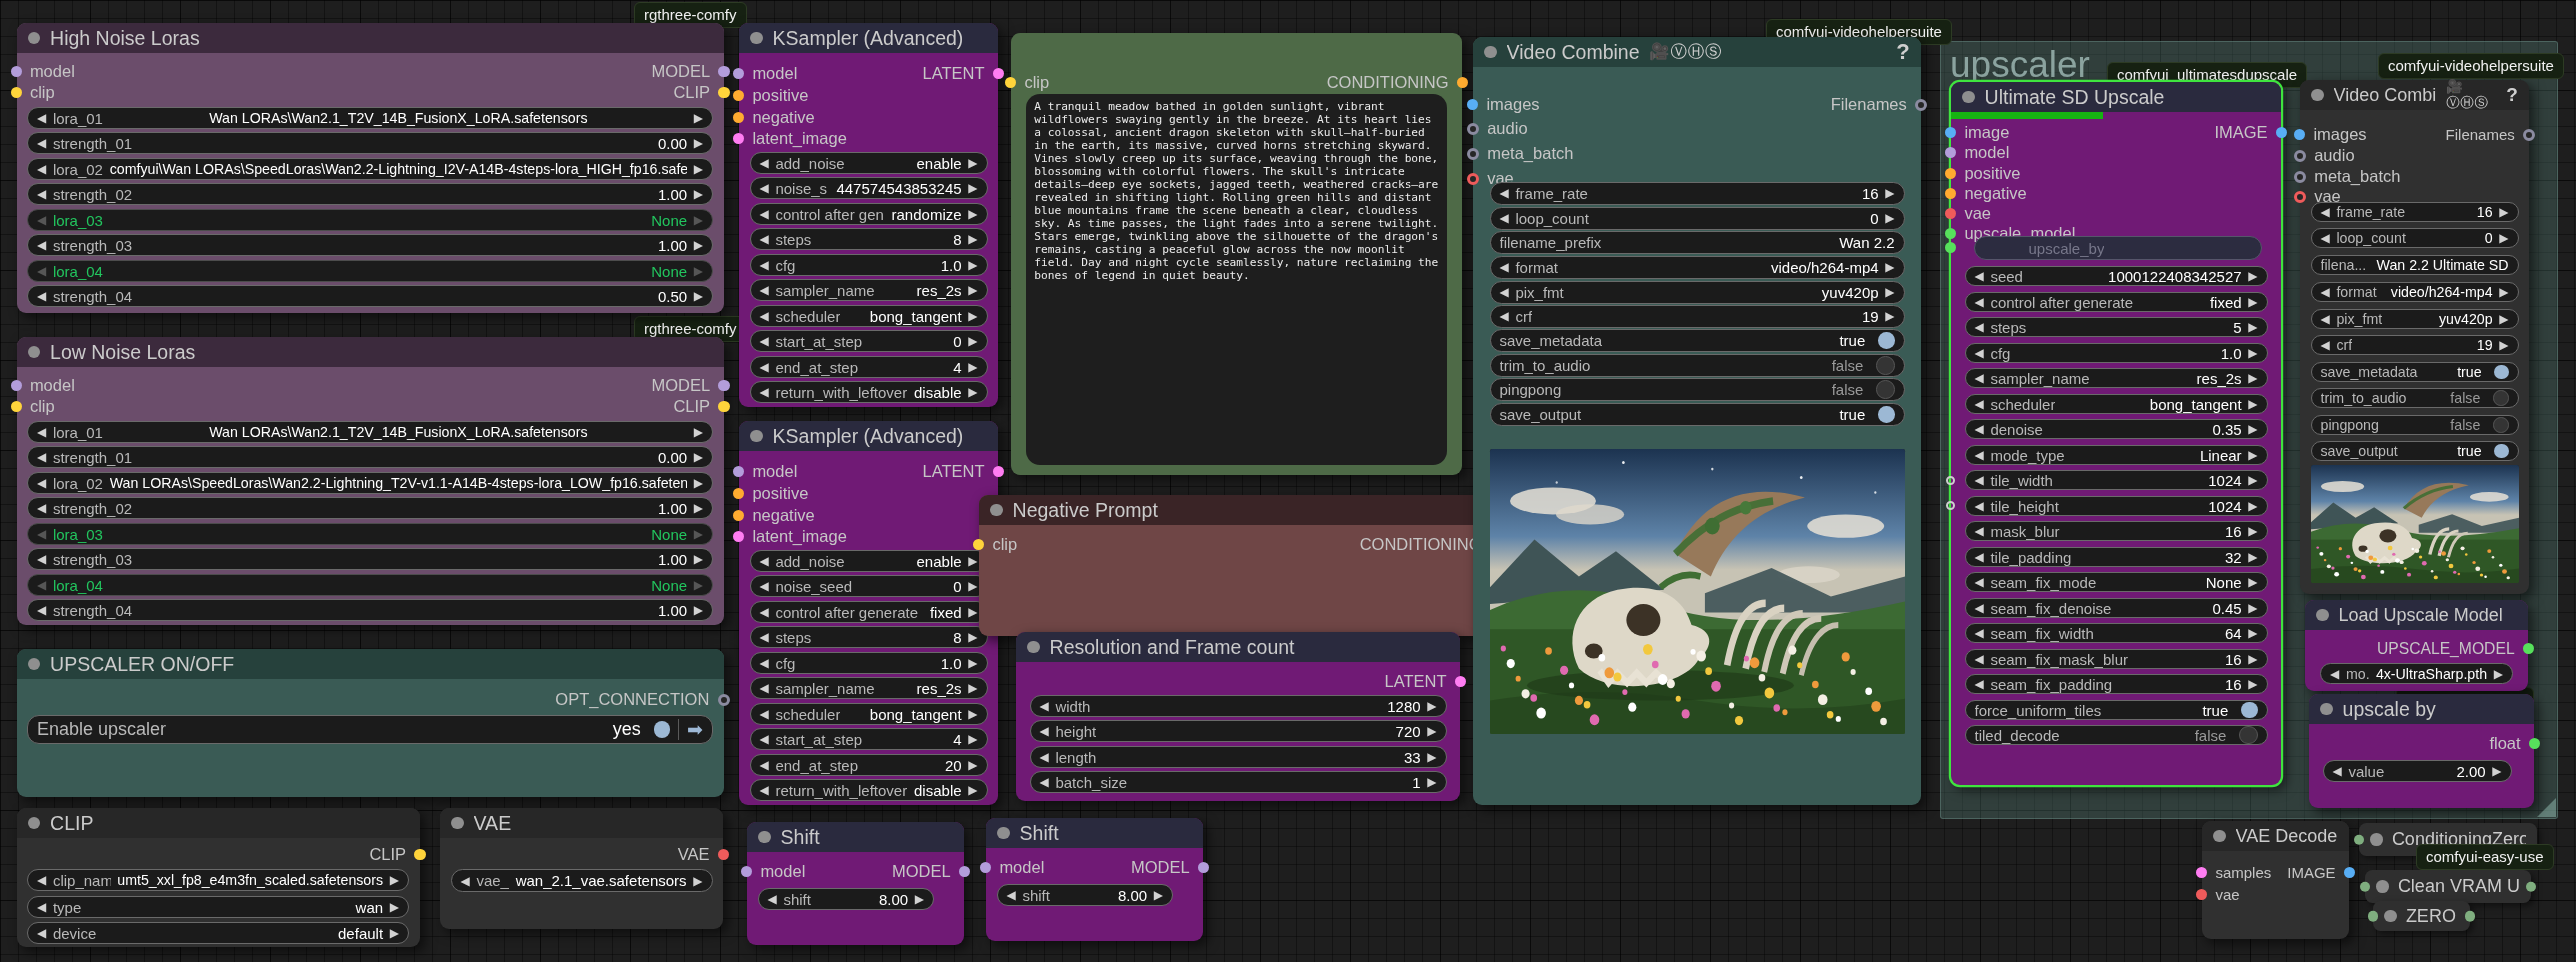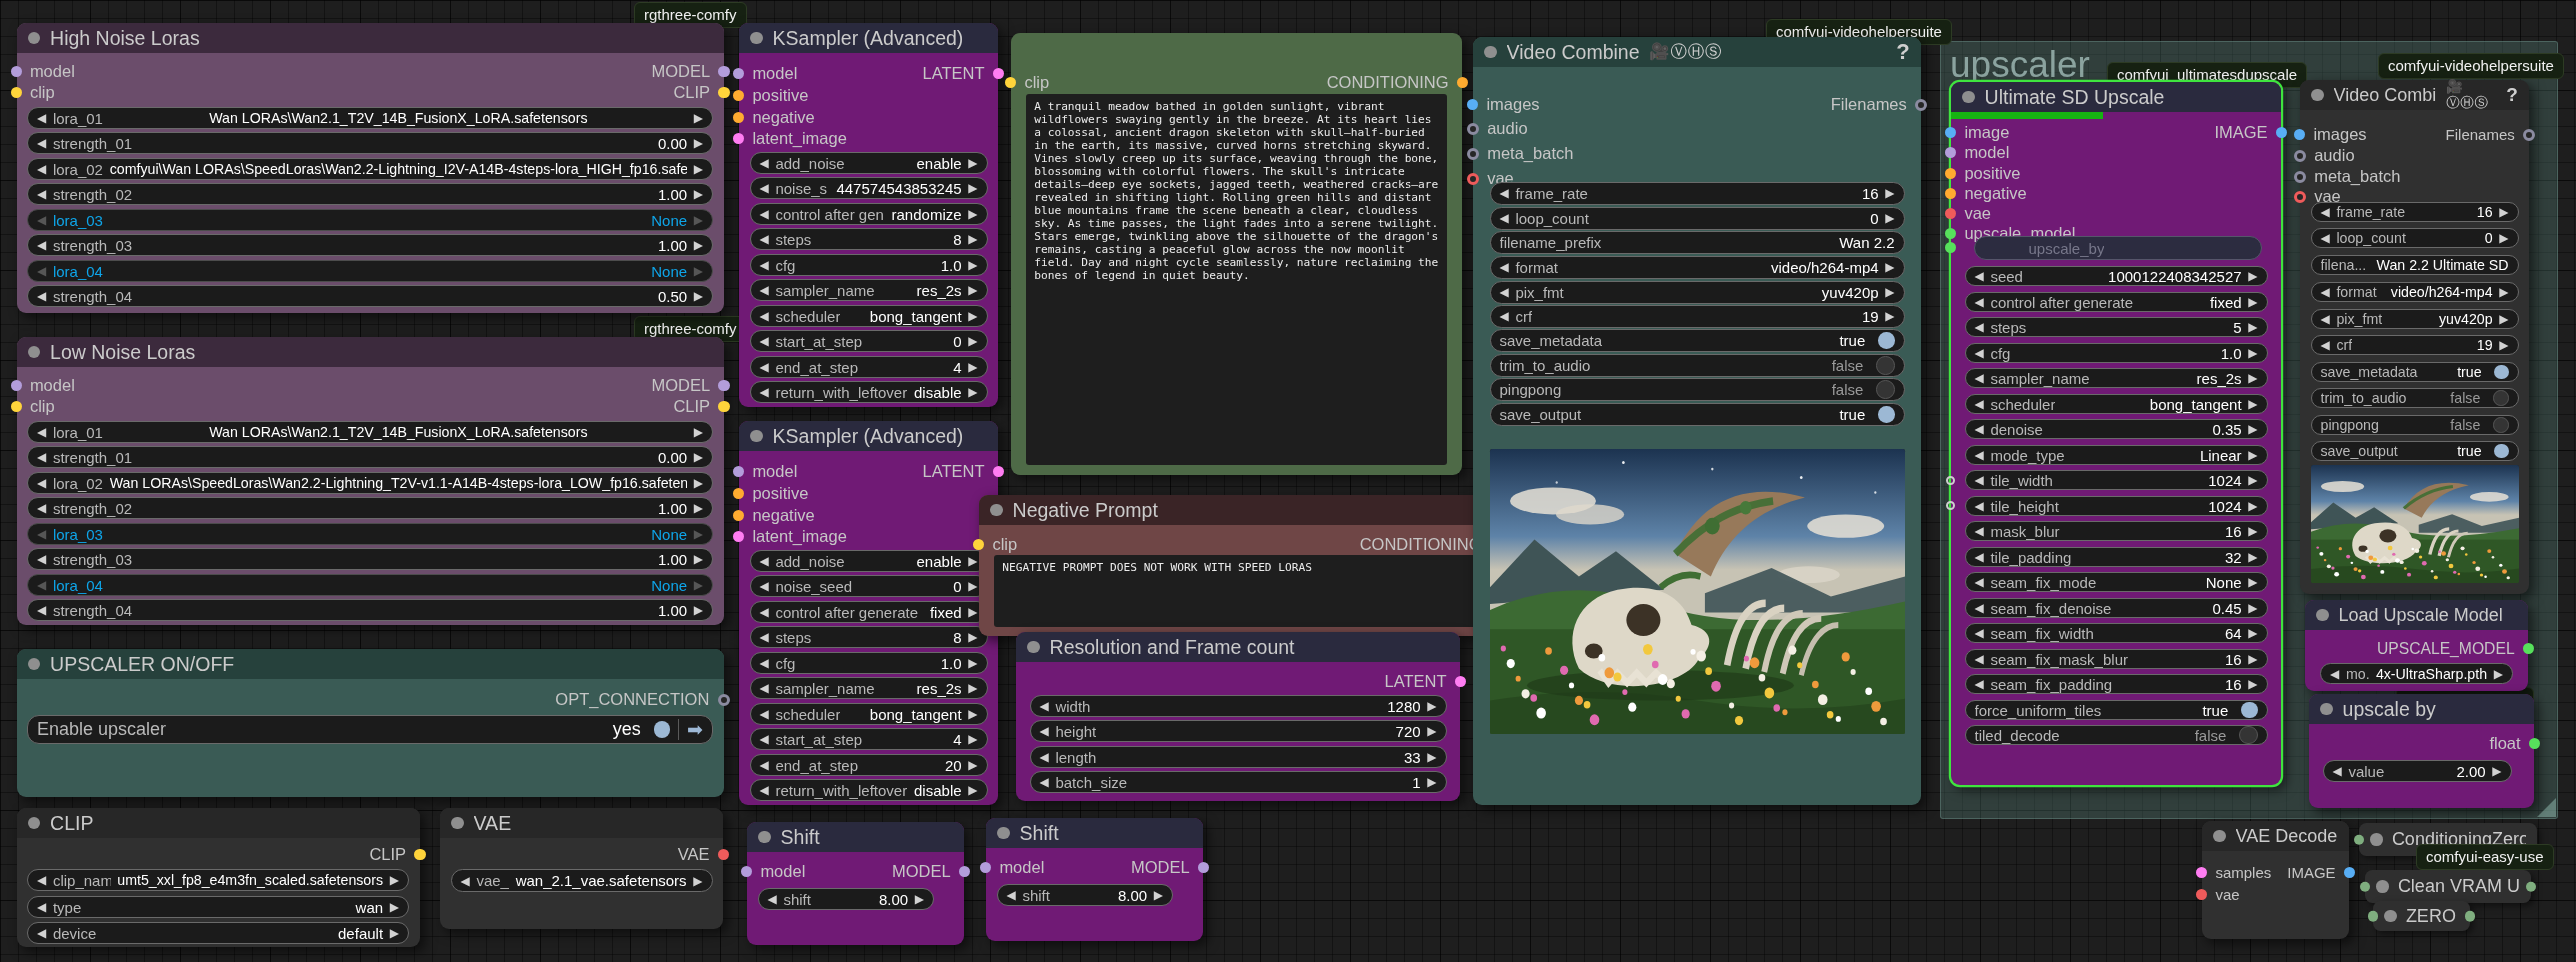--- a/index.html
+++ b/index.html
@@ -34,31 +34,31 @@
   .dot.ring{background:#262626;border:3px solid #8b8ba0;width:12px;height:12px}
   .dot.ringr{background:#262626;border:3px solid #ef5b5b;width:12px;height:12px}
   .sl{font-size:16.5px;color:#c6c6c6;white-space:nowrap}
   .w{position:absolute;left:10.5px;right:10.5px;height:22px;background:#1b1b1b;border:0.7px solid #6a6a6a;border-radius:12px;display:flex;align-items:center;padding:0 9px;box-sizing:border-box;font-size:15px;white-space:nowrap;gap:6.7px;overflow:hidden}
   .w .lbl{color:#b9b9b9;flex-shrink:1;min-width:0;overflow:hidden}
   .w .val{margin-left:auto;color:#fff}
   .w .cval{flex:1;text-align:center;color:#fff;overflow:hidden;font-size:14.2px}
   .w.nav::before{content:"◀";color:#d2d2d2;font-size:12px;flex:none}
   .w.nav::after{content:"▶";color:#d2d2d2;font-size:12px;flex:none}
   .w.dim{border-color:#4c4c4c}
-  .w.dim .lbl,.w.dim .val,.w.dim .cval{color:#0ea5e9}
+  .w.dim .lbl,.w.dim .val,.w.dim .cval{color:#22c55e}
   .w.dim::before,.w.dim::after{color:#565656}
   .w.conv{background:#2c2c40;border-color:#55556a;justify-content:flex-start;padding-left:54px}
   .w.conv .lbl{color:#77778a}
   .tg{width:16.5px;height:16.5px;border-radius:50%;flex:none;margin-left:6px}
   .tg.on{background:#9cb8d4}
   .tg.off{background:#343434;border:0.7px solid #565656}
   .vdiv{width:0.7px;align-self:stretch;background:#5a5a5a;margin:3px 1.5px;flex:none}
   .goarr{color:#9db8d6;font-size:19px;flex:none}
   .badge{position:absolute;background:#162112;border:0.7px solid #2d3b24;color:#f1f1f1;font-size:15px;line-height:1;padding:3.7px 9px 5.2px;border-radius:6px;white-space:nowrap;z-index:2}
-  .ta{position:absolute;background:#1e1e1e;border-radius:3px;color:#ececec;font-family:"DejaVu Sans Mono",monospace;font-size:11.2px;line-height:13px;padding:6px 8.2px;box-sizing:border-box;white-space:pre-wrap;word-break:break-word;overflow:hidden}
+  .ta{position:absolute;background:#1e1e1e;border-radius:14px;color:#ececec;font-family:"DejaVu Sans Mono",monospace;font-size:11.2px;line-height:13px;padding:6px 8.2px;box-sizing:border-box;white-space:pre-wrap;word-break:break-word;overflow:hidden}
   .group{position:absolute;background:rgba(97,141,133,.30);border:0.7px solid rgba(130,170,160,.35);border-radius:3px;z-index:1}
   .gt{position:absolute;top:1.5px;left:9px;font-size:37px;color:#8ba39f;white-space:nowrap}
   .rsz{position:absolute;right:1.5px;bottom:1.5px;width:0;height:0;border-left:19.5px solid transparent;border-bottom:19.5px solid rgba(140,180,170,.55)}
   .pbar{position:absolute;left:0;top:30px;height:6.7px;background:#16b312;width:46%;z-index:1}
   .thumb{position:absolute;border-radius:2.2px;overflow:hidden;background:#222}
   .thumb svg{display:block;width:100%;height:100%}
   .collapsed{position:absolute;background:#2f2f2f;border-radius:7.5px;display:flex;align-items:center;gap:9px;padding:0 11.2px;box-shadow:3px 3px 7.5px rgba(0,0,0,.5);z-index:3;box-sizing:border-box;overflow:visible}
   .cnub{position:absolute;width:10.5px;height:10.5px;border-radius:50%;background:#7fae7f;top:50%;transform:translateY(-50%)}
   .edgedot{position:absolute;width:9px;height:9px;border-radius:50%;border:2.2px solid #cfcfcf;background:transparent;left:-5.2px;box-sizing:border-box}
 </style>
@@ -434,21 +434,20 @@
       <span class="ttl">Negative Prompt</span>
     </div>
   <div class="srow in" style="top:40px">
       <span class="dot" style="background:#ffd43b"></span>
       <span class="sl">clip</span>
     </div>
   <div class="srow out" style="top:40px">
       <span class="dot" style="background:#ffab30"></span>
       <span class="sl">CONDITIONING</span>
     </div>
-  <div class="ta" style="left:15px;right:19px;top:60px;bottom:9px">NEGATIVE PROMPT DOES NOT WORK WITH SPEED LORAS</div>
 </div>
 
 <div class="node slate" style="left:1016px;top:632px;width:444px;height:169px">
   <div class="hd">
       <span class="cdot"></span>
       <span class="ttl">Resolution and Frame count</span>
     </div>
   <div class="srow out" style="top:40px">
       <span class="dot" style="background:#ff7df2"></span>
       <span class="sl">LATENT</span>

